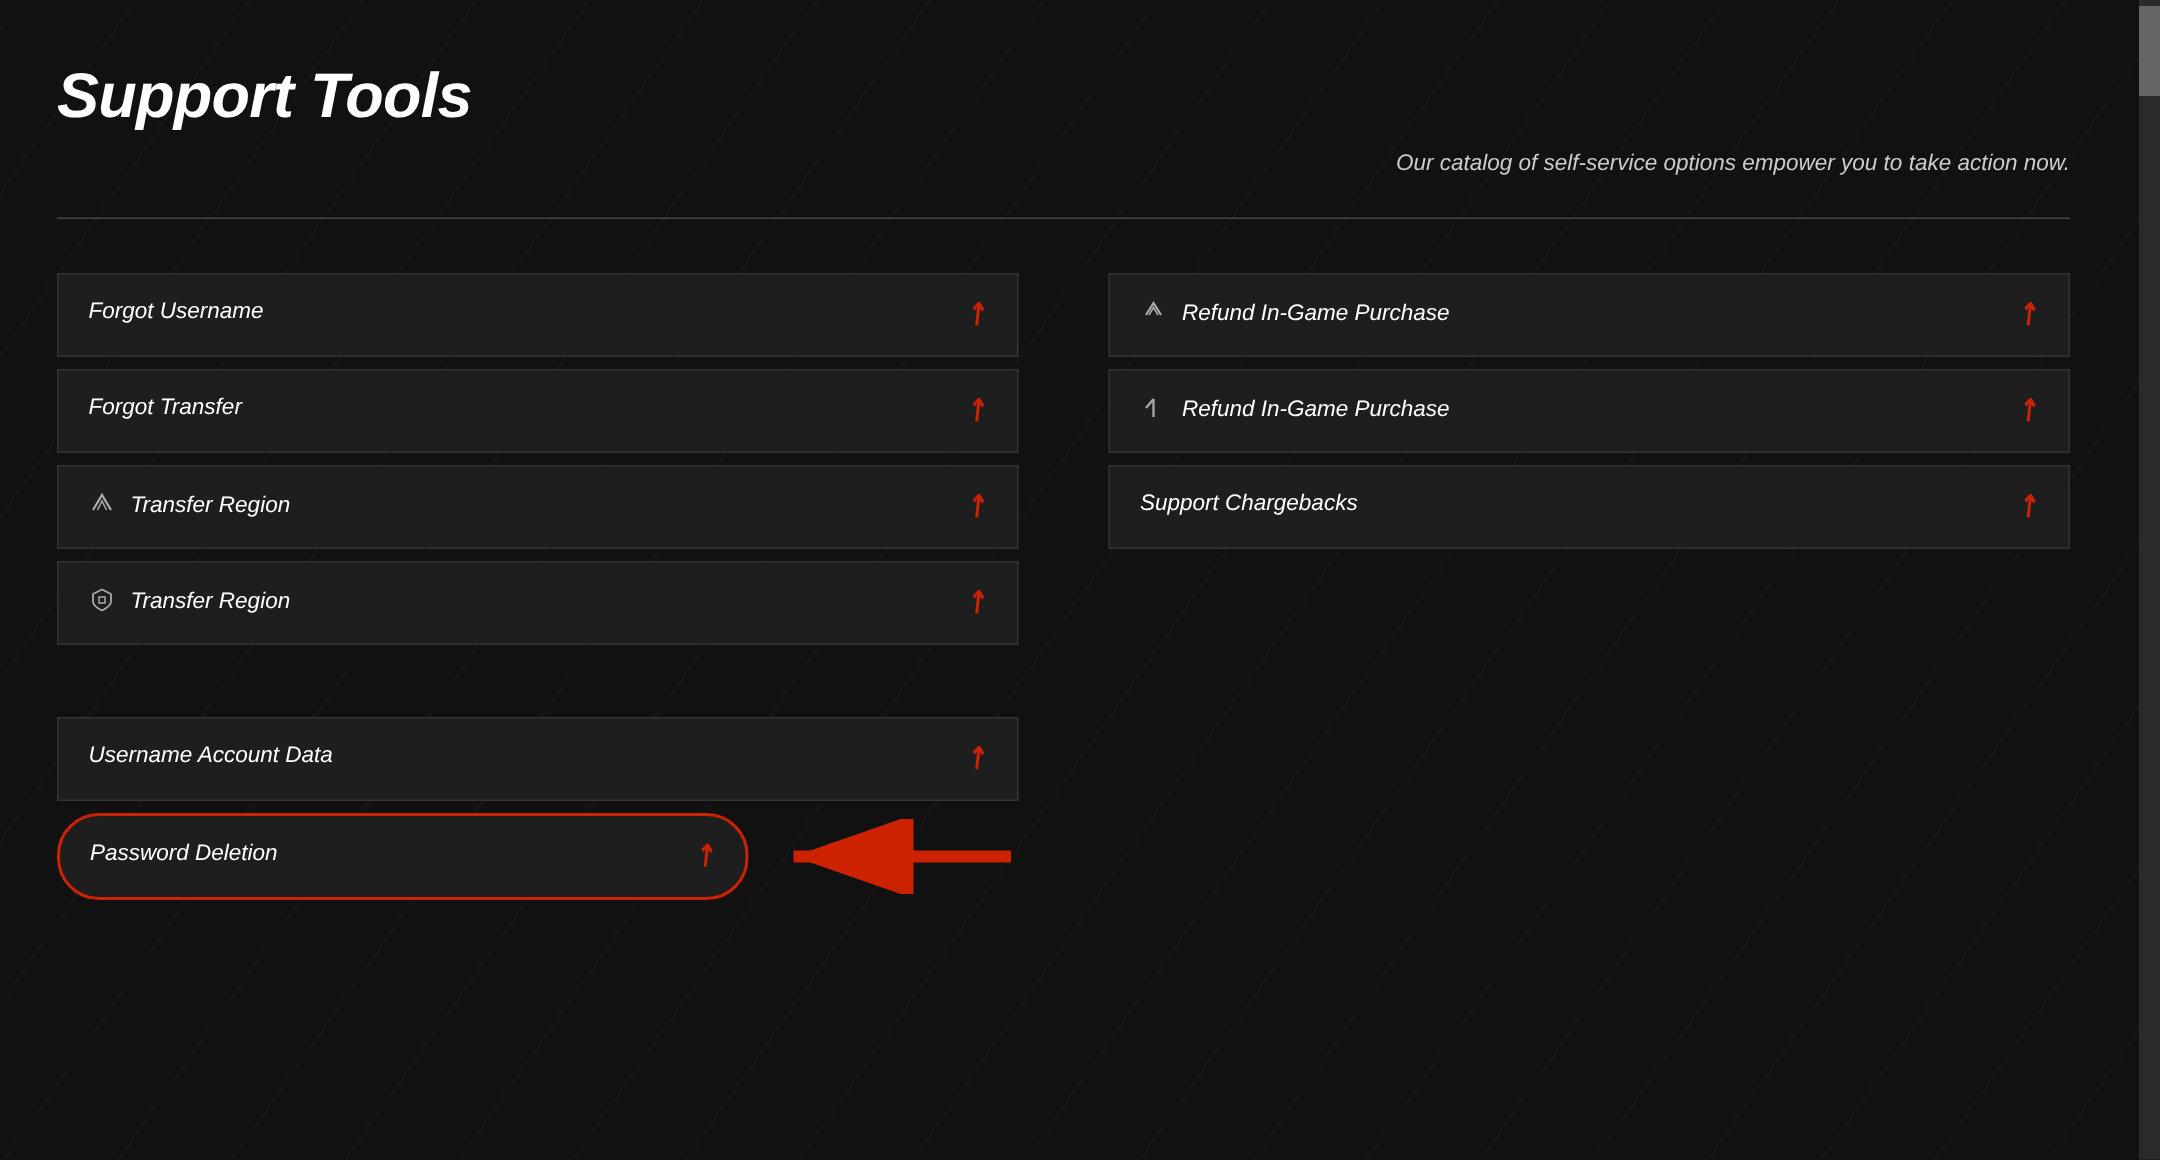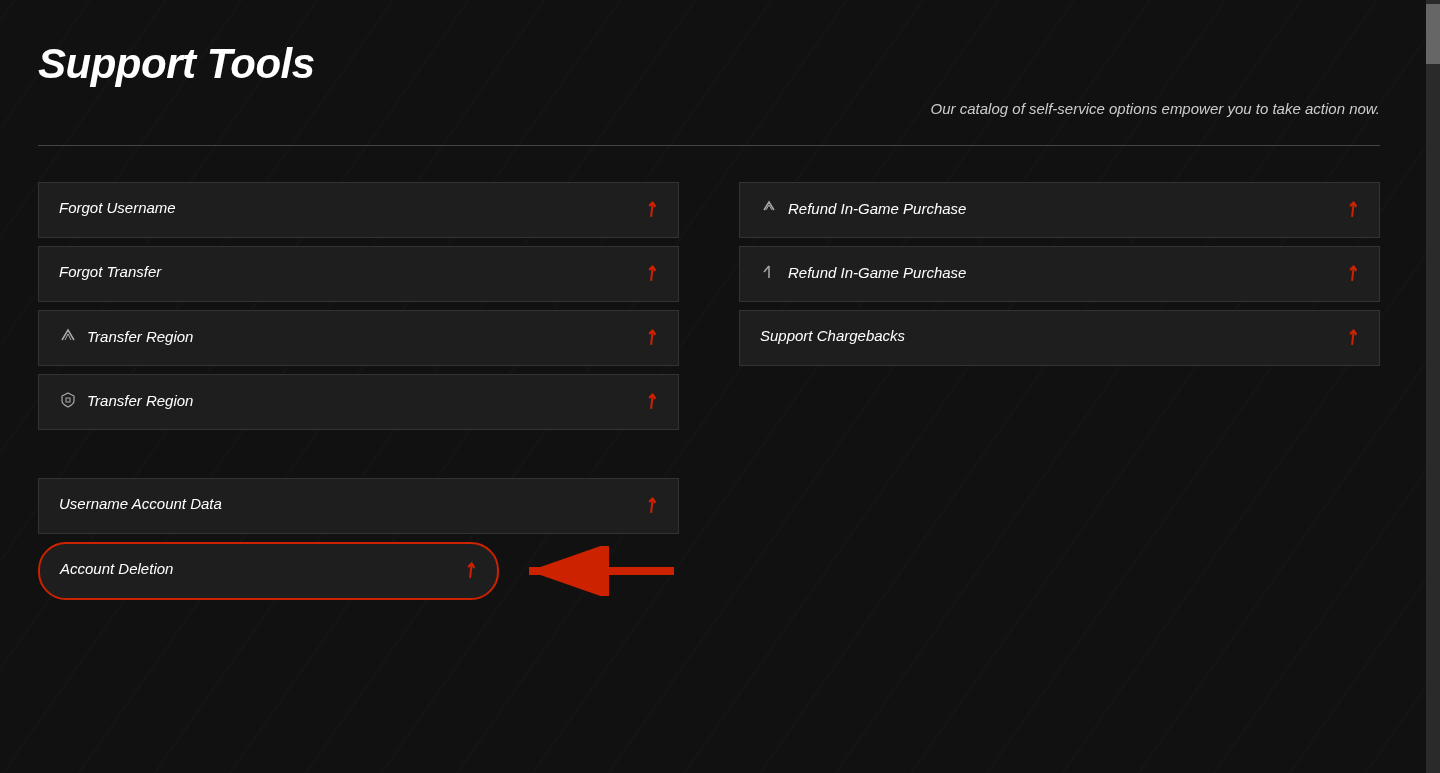--- a/index.html
+++ b/index.html
@@ -270,21 +270,21 @@
 
     <div class="privacy-column">
 
       <a class="tool-item">
         <span class="tool-item-left">Username Account Data</span>
         <span class="arrow-icon">↗</span>
       </a>
 
       <div class="tool-row-with-arrow">
         <a class="tool-item highlighted-item" style="border-radius: 28px;">
-          <span class="tool-item-left">Account Deletion</span>
+          <span class="tool-item-left">Password Deletion</span>
           <span class="arrow-icon">↗</span>
         </a>
 
         <div class="big-arrow">
           <svg class="big-arrow-shape" viewBox="0 0 160 50" xmlns="http://www.w3.org/2000/svg">
             <defs>
               <marker id="arrowhead" markerWidth="10" markerHeight="7" refX="10" refY="3.5" orient="auto">
                 <polygon points="0 0, 10 3.5, 0 7" fill="#cc2200"></polygon>
               </marker>
             </defs>

